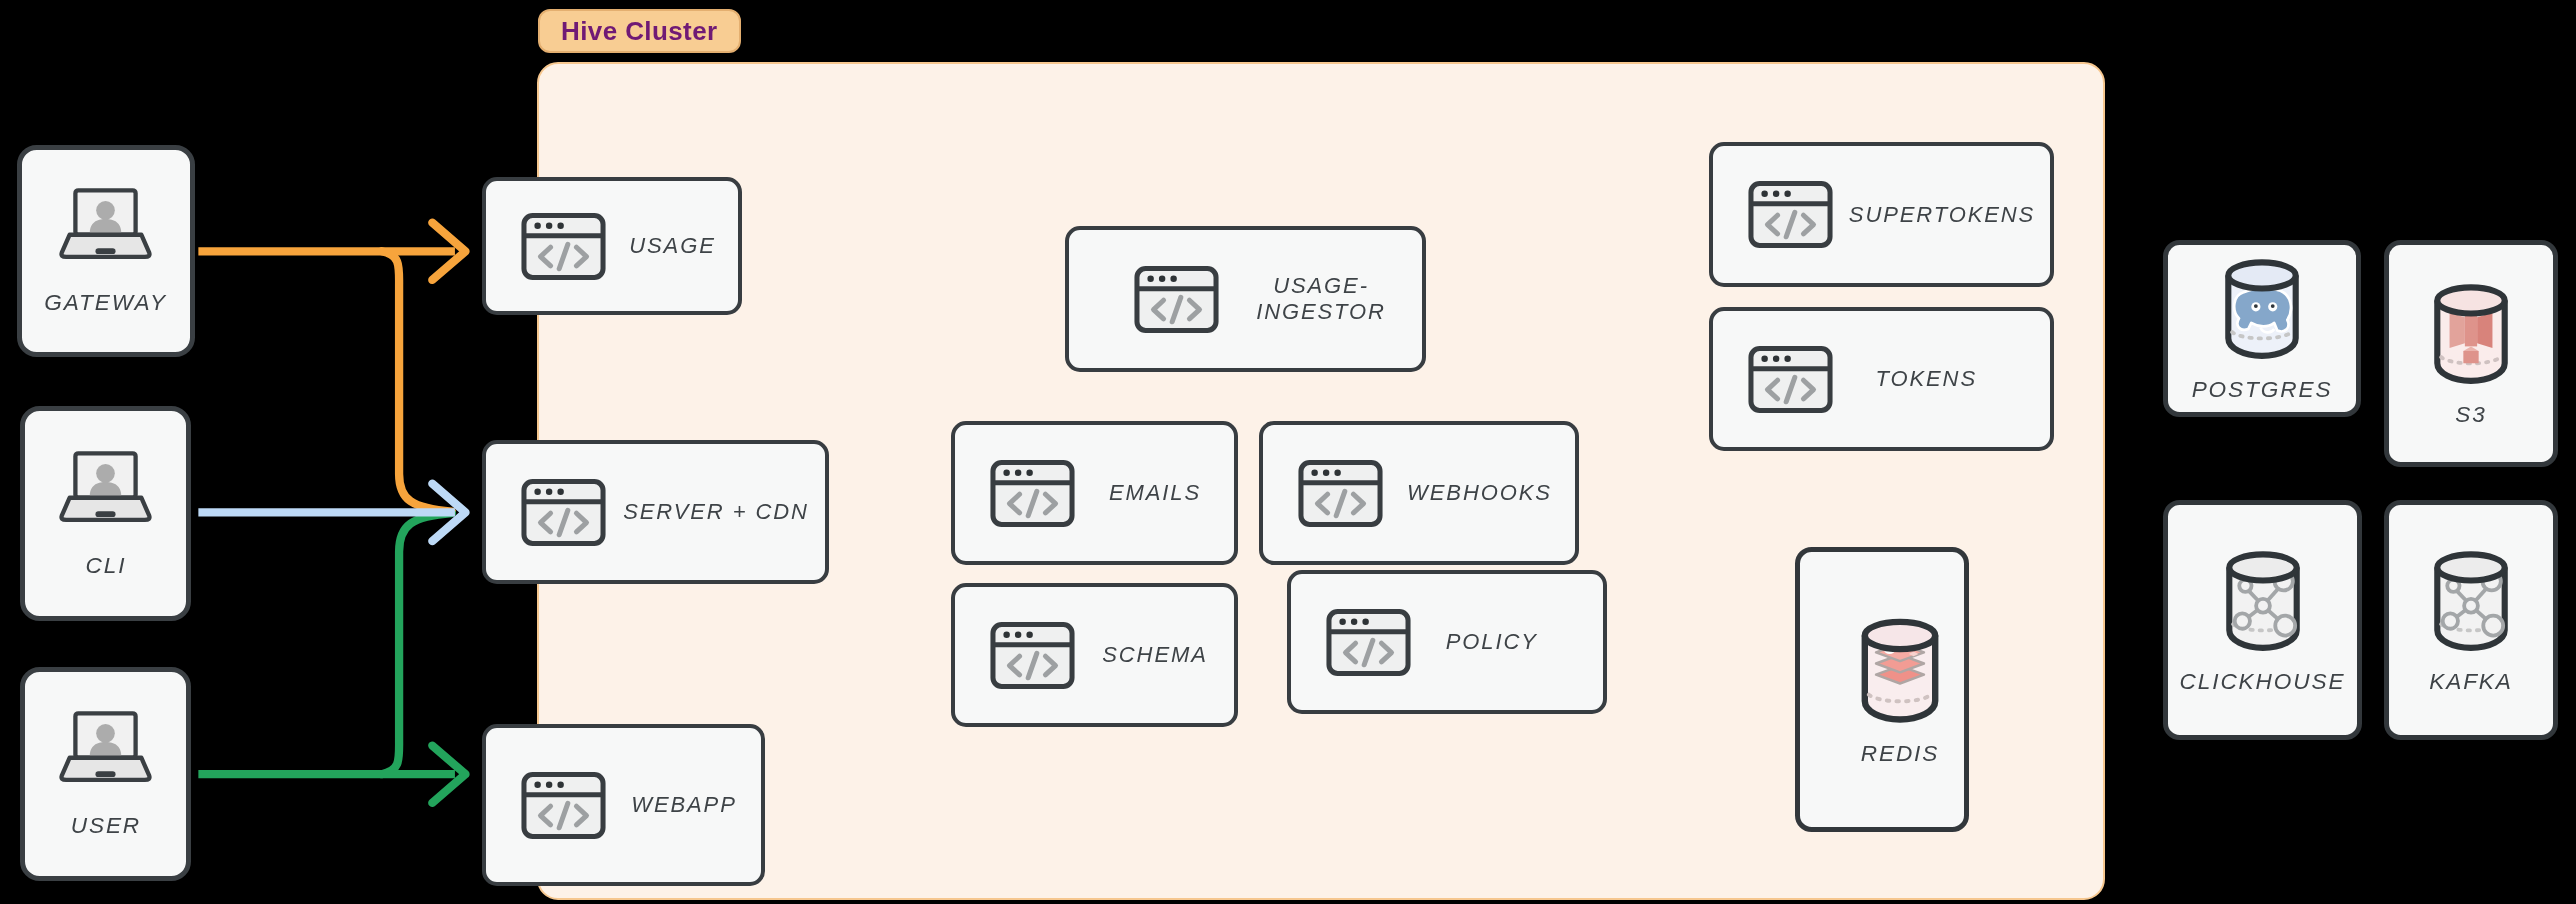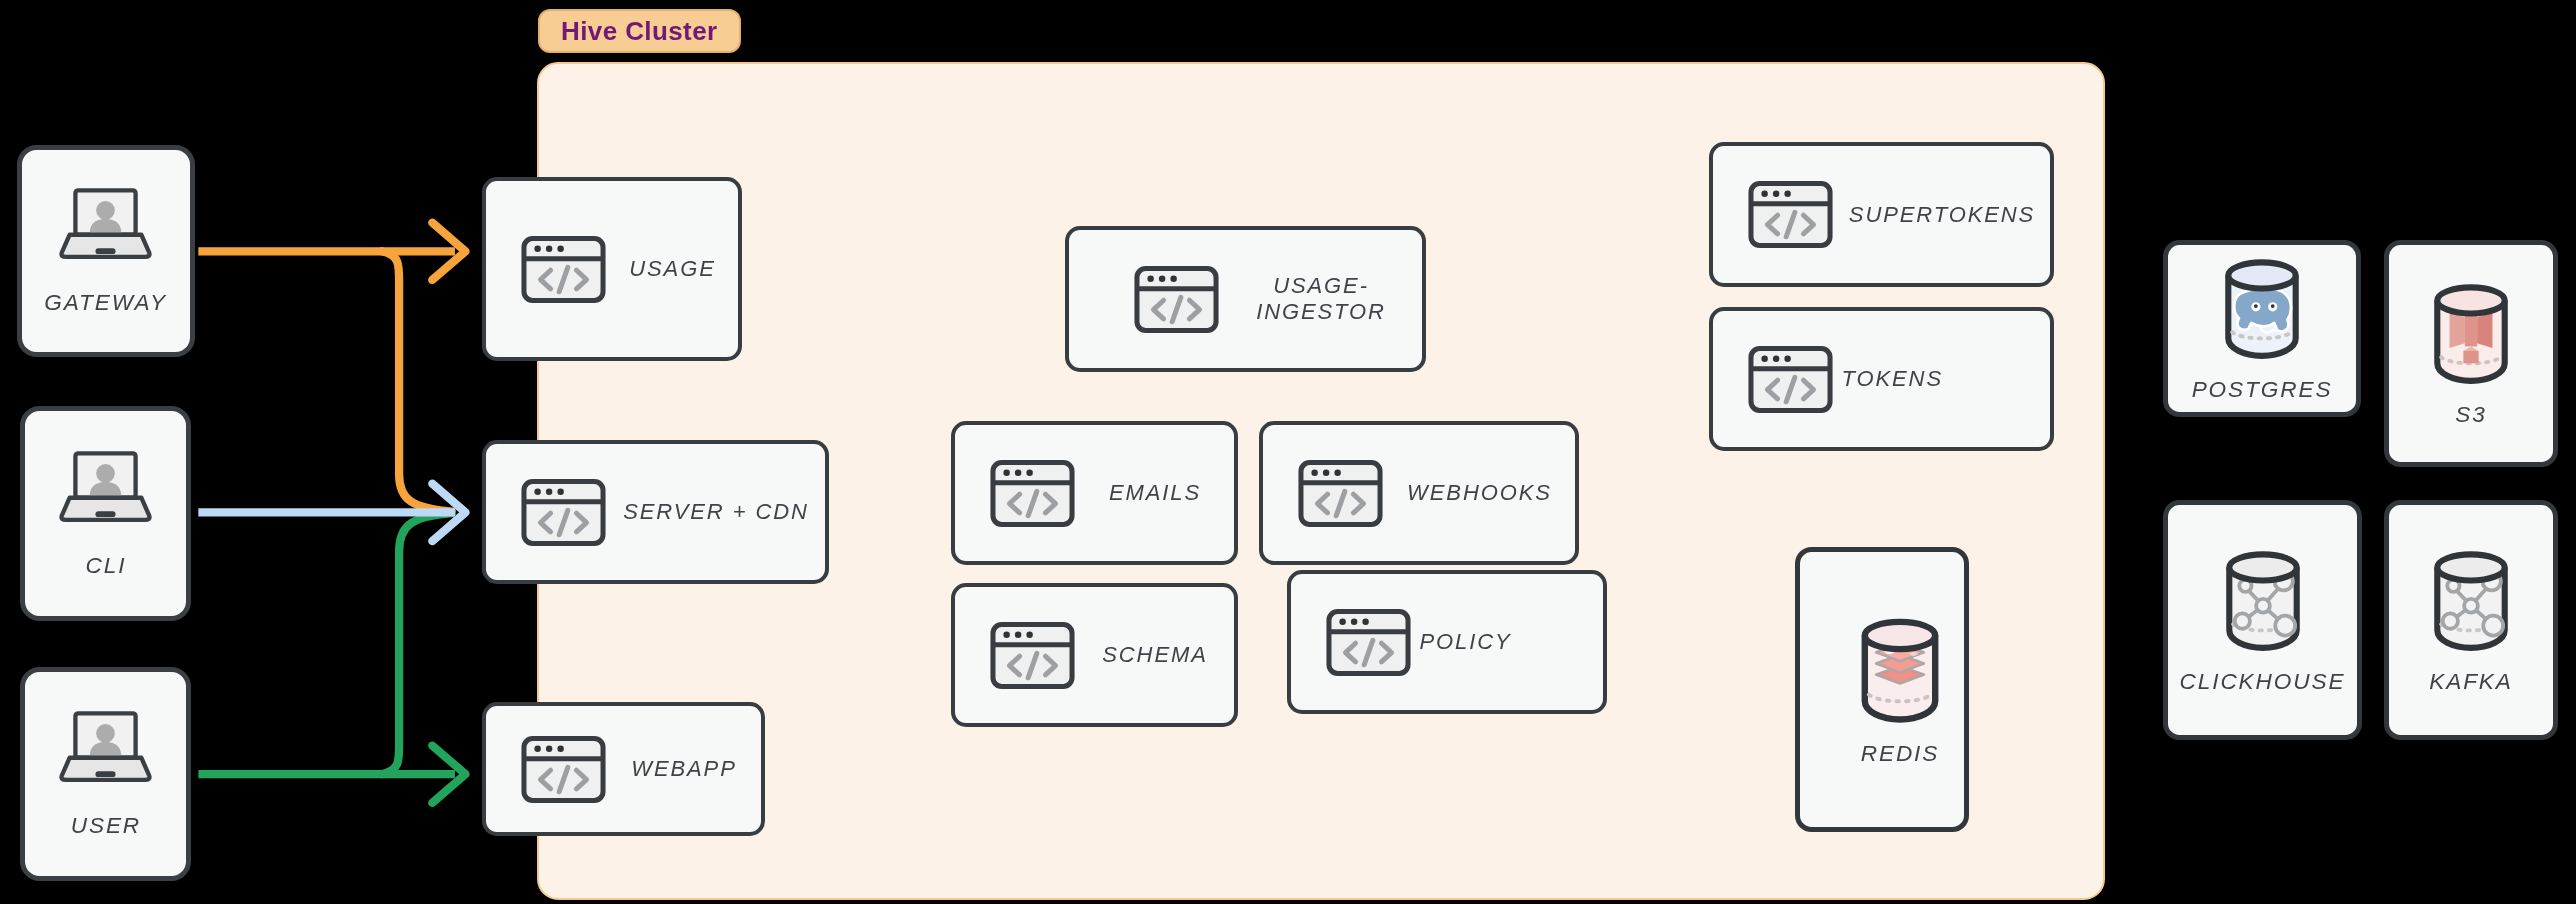--- a/index.html
+++ b/index.html
@@ -24,21 +24,21 @@
   }
   .node{
     border:4.5px solid #383D41;border-radius:15px;
     display:flex;align-items:center;
   }
   .node .icon{margin-left:34px;flex:0 0 auto;}
   .node .label,.vlabel{
     font-style:italic;letter-spacing:1.9px;color:#3E4347;font-size:22px;font-weight:400;
   }
   .node .label{flex:1;text-align:center;padding:0 7.5px;font-style:italic;}
-  .node.align-right .label{text-align:left;padding-right:39px;}
+  .node.align-right .label{text-align:center;padding-right:39px;}
   .client{
     border:5.3px solid #3A3F43;border-radius:19.6px;
     display:flex;flex-direction:column;align-items:center;justify-content:center;gap:18px;
   }
   .dbnode{
     border:5.3px solid #32373B;border-radius:16.6px;
     display:flex;flex-direction:column;align-items:center;justify-content:center;gap:15px;
   }
   .vlabel{font-size:22.6px;text-align:right;font-style:italic;}
   svg{display:block;}
@@ -165,33 +165,33 @@
       </svg>
     <div class="vlabel">CLI</div>
   </div>
   <div class="client" style="left:20.4px;top:667px;width:171px;height:214px;">
     <svg width="115" height="86" viewBox="0 0 160 120">
         <use href="#laptop-user"></use>
       </svg>
     <div class="vlabel">USER</div>
   </div>
 
-  <div class="node" style="left:482px;top:177px;width:260px;height:184px;">
+  <div class="node" style="left:482px;top:177px;width:260px;height:138px;">
     <svg class="icon" width="87" height="69" viewBox="0 0 120 96">
         <use href="#code-window"></use>
       </svg>
     <div class="label">USAGE</div>
   </div>
   <div class="node" style="left:482px;top:440px;width:347px;height:144px;">
     <svg class="icon" width="87" height="69" viewBox="0 0 120 96">
         <use href="#code-window"></use>
       </svg>
     <div class="label">SERVER + CDN</div>
   </div>
-  <div class="node" style="left:482px;top:702px;width:283px;height:134px;">
+  <div class="node" style="left:482px;top:724px;width:283px;height:162px;">
     <svg class="icon" width="87" height="69" viewBox="0 0 120 96">
         <use href="#code-window"></use>
       </svg>
     <div class="label">WEBAPP</div>
   </div>
   <div class="node" style="left:1065px;top:226px;width:361px;height:146px;padding-left:30px;">
     <svg class="icon" width="87" height="69" viewBox="0 0 120 96">
         <use href="#code-window"></use>
       </svg>
     <div class="label">USAGE-INGESTOR</div>

